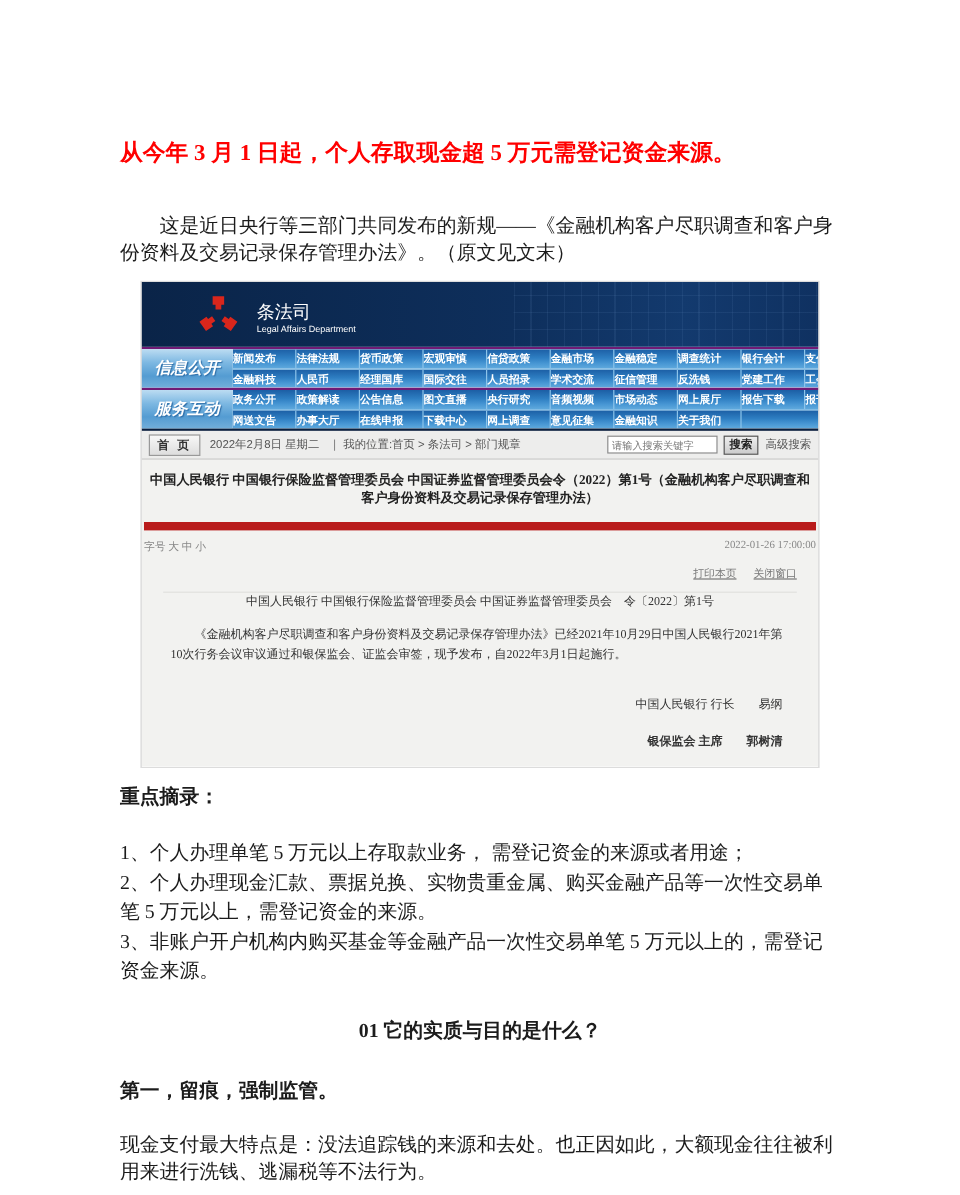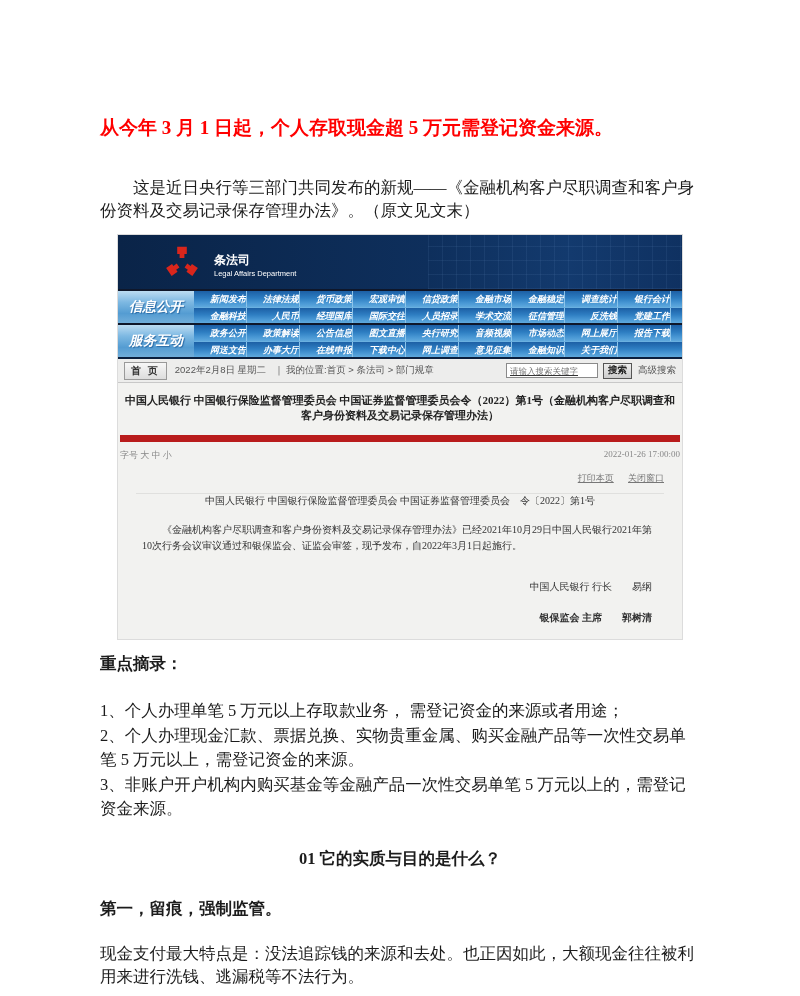--- a/index.html
+++ b/index.html
@@ -31,45 +31,45 @@
       repeating-linear-gradient(90deg, rgba(120,160,210,.10) 0 1px, transparent 1px 14px),
       repeating-linear-gradient(0deg, rgba(120,160,210,.10) 0 1px, transparent 1px 14px);
     pointer-events:none; }
   .logo { margin-left:48px; width:32px; height:34px; flex:0 0 auto; }
   .bank-block { margin-left:10px; color:#ffffff; }
   .bank-cn { font-size:19px; font-weight:bold; letter-spacing:6px;
     font-family:"DejaVu Serif","Liberation Serif",serif; }
   .bank-en { font-size:8px; letter-spacing:.5px;
     font-family:"Liberation Sans","DejaVu Sans",sans-serif; font-weight:bold; }
   .dept-block { margin-left:16px; color:#ffffff; padding-top:6px; }
-  .dept-cn { font-size:12px; font-weight:bold; }
+  .dept-cn { font-size:15px; font-weight:normal; }
   .dept-en { font-size:7.5px; font-family:"Liberation Sans","DejaVu Sans",sans-serif; }
 
-  .nav-block { display:flex; border-top:2px solid #0f172a; }
+  .nav-block { display:flex; border-top:2px solid #701a75; }
   .nav-label { flex:0 0 76px; display:flex; align-items:center; justify-content:center;
     color:#ffffff; font-size:13.5px; font-weight:bold; font-style:italic;
     text-shadow:1px 1px 1px #2a6aa5;
     background:linear-gradient(180deg,#bcdcf2 0%,#7db8e2 35%,#549cd2 70%,#71aeda 100%); }
   .nav-rows { flex:1 1 auto; overflow:hidden; }
   .nav-row { display:flex; height:16px; overflow:hidden;
     background:linear-gradient(180deg,#1c5fa5 0%,#2e7ec2 45%,#4897d4 75%,#5fa9dd 100%); }
   .nav-row + .nav-row { border-top:1px solid #6ab0e0; }
-  .nav-row .nav-cell { flex:0 0 53px; text-align:right; color:#ffffff; font-size:9px;
+  .nav-row .nav-cell { flex:0 0 53px; text-align:left; color:#ffffff; font-size:9px;
     line-height:16px; font-weight:bold; border-right:1px solid #8cc4ea; cursor:pointer;
-    font-family:"Liberation Sans","DejaVu Sans",sans-serif; white-space:nowrap; overflow:hidden;font-style:italic; }
+    font-family:"Liberation Sans","DejaVu Sans",sans-serif; white-space:nowrap; overflow:hidden; }
 
   .crumb { height:25px; background:#ededec; border-top:2px solid #0a1f3e;
     display:flex; align-items:center; font-size:9.5px; color:#555;
     font-family:"Liberation Sans","DejaVu Sans",sans-serif; padding:0 6px; }
   .home-btn { border:1px solid #999; background:linear-gradient(#f7f7f7,#ddd);
     font-weight:bold; color:#333; font-size:10px; padding:1px 6px; letter-spacing:2px; }
   .crumb-text { margin-left:8px; white-space:nowrap; overflow:hidden; }
   .crumb-spacer { flex:1 1 auto; }
   .search-input { width:92px; height:15px; border:1px solid #8a8a8a; background:#fff;
-    font-size:8.5px; padding:1px 3px; color:#333;text-decoration:underline; }
+    font-size:8.5px; padding:1px 3px; color:#333; }
   .search-btn { margin-left:5px; border:1px solid #555; background:linear-gradient(#eee,#ccc);
     font-size:9.5px; font-weight:bold; color:#222; padding:0 4px; height:16px; white-space:nowrap; }
   .adv-link { margin-left:6px; color:#555; white-space:nowrap; }
 
   .shot-article { background:#f2f2f0; border-top:1px solid #c8c8c8; padding:10px 0 14px; }
   .sa-title { font-size:11px; font-weight:bold; color:#222; text-align:center;
     line-height:15px; padding:0 4px; }
   .sa-meta { margin:12px 2px 0; border-top:7px solid #b91c1c; padding-top:7px;
     display:flex; justify-content:space-between; font-size:9px; color:#888; }
   .sa-links { margin:10px 18px 0; text-align:right; font-size:9px; color:#777;

